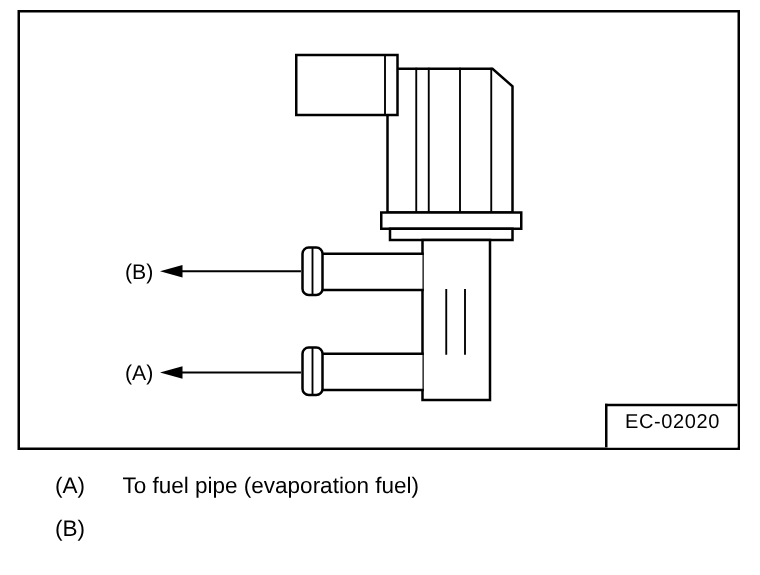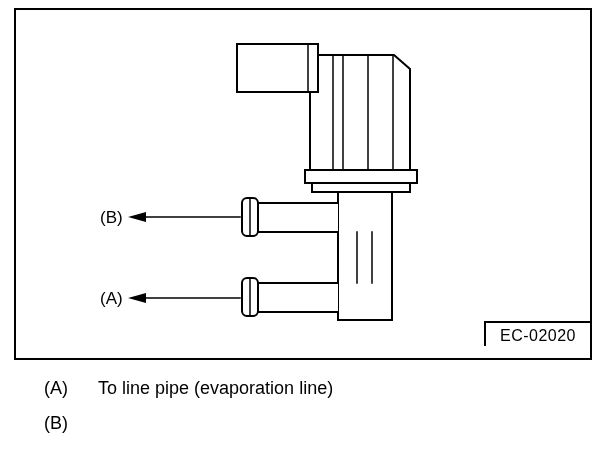--- a/index.html
+++ b/index.html
@@ -28,24 +28,24 @@
   .figure-frame svg {
     position: absolute;
     left: 0;
     top: 0;
     width: 100%;
     height: 100%;
   }
   .code-badge {
     position: absolute;
     right: 0;
-    bottom: 12px;
+    bottom: 0;
     border-top: 2px solid #000000;
     border-left: 2px solid #000000;
-    padding: 4px 14px 1px 14px;
+    padding: 4px 14px 11px 14px;
     font-size: 16px;
     letter-spacing: 0.5px;
     background: #ffffff;
   }
   .legend {
     position: absolute;
     left: 44px;
     top: 378px;
     font-size: 18px;
     line-height: 1.2;
@@ -124,20 +124,20 @@
       <text x="84" y="213" font-size="17" fill="#000" font-family="Liberation Sans, sans-serif" stroke="none">(B)</text>
       <text x="84" y="294" font-size="17" fill="#000" font-family="Liberation Sans, sans-serif" stroke="none">(A)</text>
     </svg>
 
     <div class="code-badge">EC-02020</div>
   </div>
 
   <div class="legend">
     <div class="legend-row">
       <span class="legend-key">(A)</span>
-      <span class="legend-text">To line pipe (evaporation line)</span>
+      <span class="legend-text">To fuel pipe (evaporation fuel)</span>
     </div>
     <div class="legend-row">
       <span class="legend-key">(B)</span>
     </div>
   </div>
 
 </div>
 
 </body></html>

